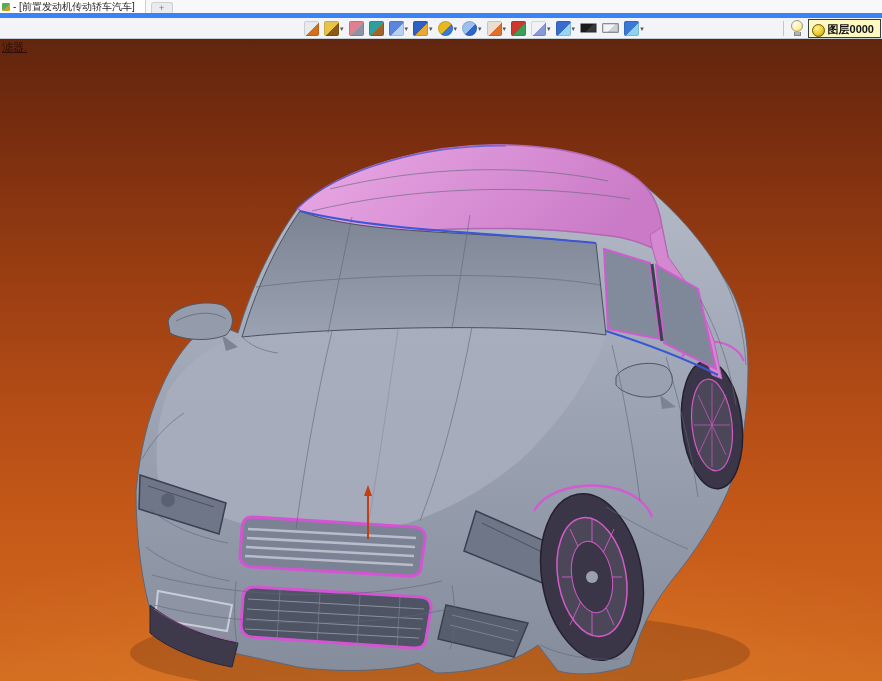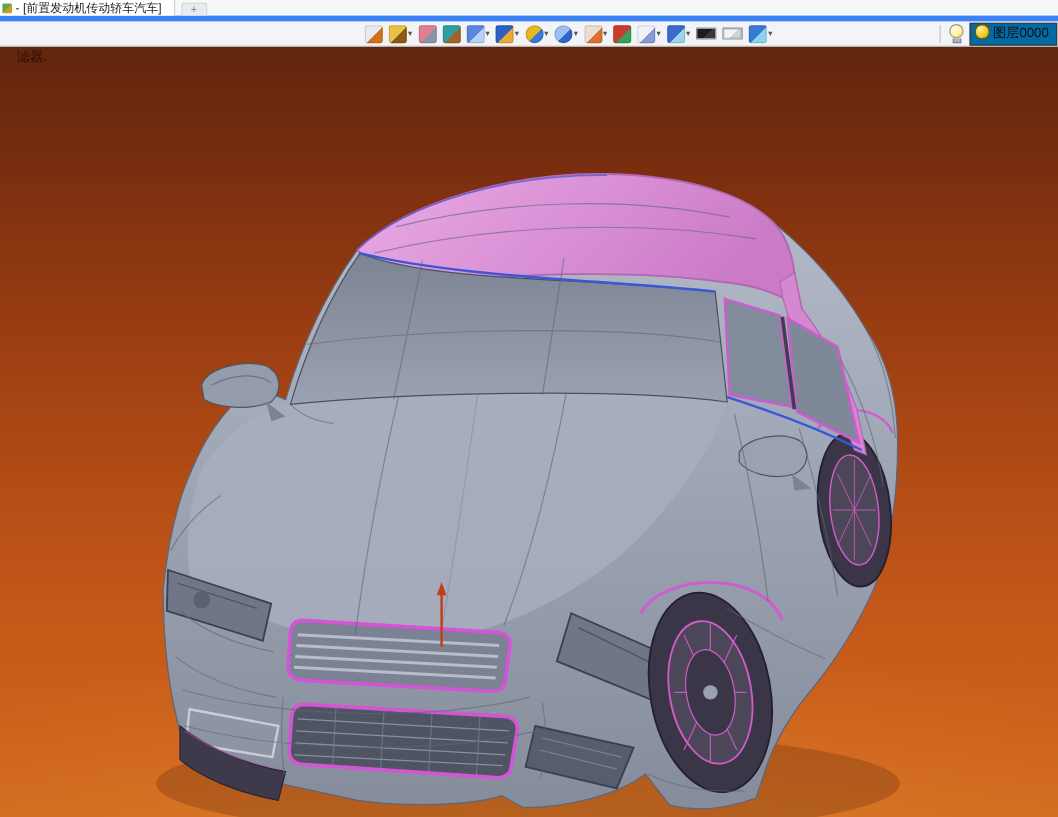--- a/index.html
+++ b/index.html
@@ -38,40 +38,40 @@
   .tool.swatch .glyph{width:17px;height:10px;border-radius:1px;border:1px solid #8a8f96;box-sizing:border-box;}
   .dd{font-size:7px;color:#555;line-height:1;}
   .layer-area{margin-left:auto;display:flex;align-items:center;gap:4px;padding-right:1px;}
   .sep{width:1px;height:15px;background:#c2c6cc;margin-right:3px;}
   .bulb{display:flex;flex-direction:column;align-items:center;width:13px;}
   .bulb .globe{width:10px;height:10px;border-radius:50%;
     background:radial-gradient(circle at 35% 30%,#fffdf0,#fff2a0 55%,#ecd23a);
     border:1px solid #9a9a90;}
   .bulb .base{width:5px;height:3px;background:#aeb2ba;border:1px solid #82868e;border-top:none;}
   .layer-box{
-    display:flex;align-items:flex-start;gap:3px;height:17px;
-    background:#0369a1;border:1px solid #3c3c3c;padding:0 6px 0 3px;
-    font-size:11px;color:#111;white-space:nowrap;
+    display:flex;align-items:flex-end;gap:3px;height:17px;
+    background:#fef9c3;border:1px solid #3c3c3c;padding:0 6px 0 3px;
+    font-size:11px;color:#111;white-space:nowrap;font-weight:bold;
   }
   .layer-ball{width:11px;height:11px;border-radius:50%;
     background:radial-gradient(circle at 35% 30%,#ffef90,#ecc822 60%,#a8820a);
     border:1px solid #6e5406;}
   
   .viewport{
     position:relative;width:882px;height:645px;
     background:linear-gradient(180deg,
       #61250e 0%, #7a2e0f 16%, #993d12 36%,
       #b54d16 58%, #c65a19 76%, #d06a1f 100%);
   }
   .viewport::after{
     content:"";position:absolute;inset:0;pointer-events:none;
     background:radial-gradient(120% 55% at 50% 110%, rgba(255,165,64,.30), rgba(255,165,64,0) 62%);
   }
   .filter-label{
-    position:absolute;top:1px;left:14px;font-size:11px;color:#2e0e06;z-index:3;
+    position:absolute;top:1px;left:2px;font-size:11px;color:#2e0e06;z-index:3;text-decoration:underline;
   }
   .scene{position:absolute;inset:0;z-index:2;}
 </style>
 </head>
 <body>
 
 <div class="titlebar">
   <div class="tab">
     <span class="doc-icon"></span>
     <span>- [前置发动机传动轿车汽车]</span>

